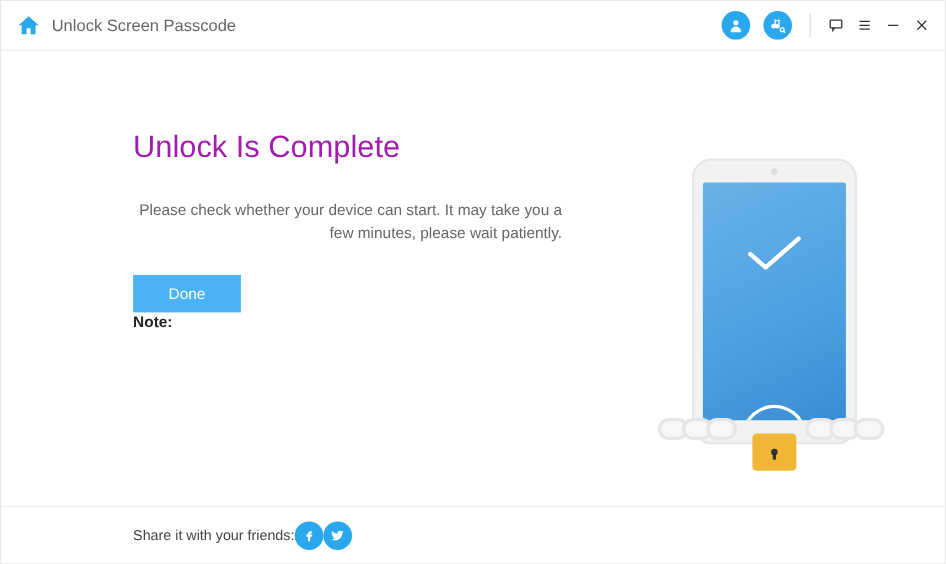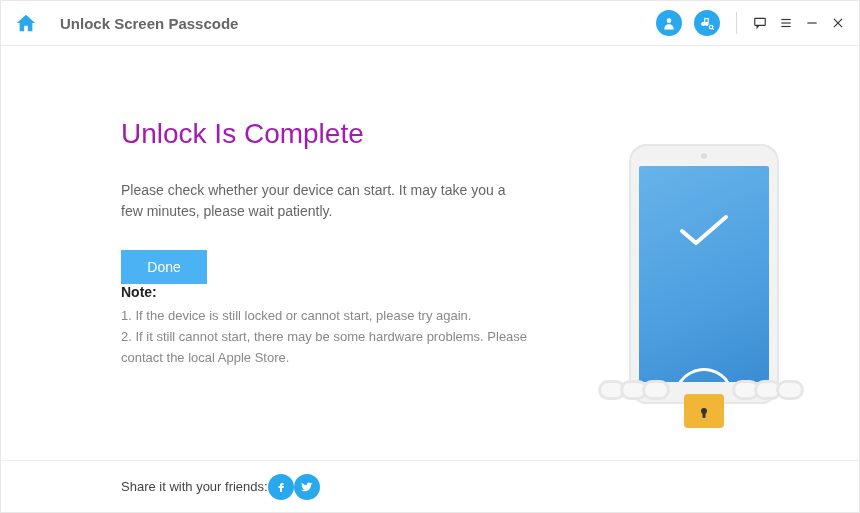--- a/index.html
+++ b/index.html
@@ -14,24 +14,24 @@
     }
     .header {
       height: 45px;
       display: flex;
       align-items: center;
       padding: 0 14px;
       border-bottom: 1px solid #eaeaea;
     }
     .header .home-icon svg { display: block; }
     .header .title {
-      margin-left: 23px;
+      margin-left: 10px;
       font-size: 15px;
       color: #666;
-      font-weight: 700;
+      font-weight: 400;
     }
     .header .spacer { flex: 1; }
     .header .right-icons { display: flex; align-items: center; gap: 12px; }
     .header .circle-btn {
       width: 26px; height: 26px;
       border-radius: 50%;
       background: #2aa8ee;
       display: flex; align-items: center; justify-content: center;
       cursor: pointer;
     }
@@ -52,24 +52,25 @@
       font-size: 28px;
       font-weight: 400;
       color: #a21caf;
     }
     .main .desc {
       margin-top: 30px;
       font-size: 14px;
       color: #666;
       line-height: 1.5;
       max-width: 390px;
+      text-align: right;
     }
     .main .done-btn {
       margin-top: 28px;
-      width: 86px;
+      width: 98px;
       height: 34px;
       background: #4bb3f3;
       color: #fff;
       border: none;
       font-size: 14px;
       cursor: pointer;
     }
     .main .note-title {
       font-size: 14px;
       color: #222;
@@ -233,24 +234,20 @@
         </svg>
     </span>
   </div>
 </div>
 
 <div class="main">
   <h1>Unlock Is Complete</h1>
   <p class="desc">Please check whether your device can start. It may take you a few minutes, please wait patiently.</p>
   <button class="done-btn">Done</button>
   <div class="note-title">Note:</div>
-  <div class="note-list">
-    <div>1. If the device is still locked or cannot start, please try again.</div>
-    <div>2. If it still cannot start, there may be some hardware problems. Please contact the local Apple Store.</div>
-  </div>
 
   <div class="illustration">
     <div class="phone">
       <div class="screen">
         <div class="check">
           <svg width="60" height="40" viewBox="0 0 60 40">
               <polyline points="8,20 22,32 52,6" fill="none" stroke="#fff" stroke-width="4" stroke-linecap="round" stroke-linejoin="round"></polyline>
             </svg>
         </div>
         <div class="arc"></div>

